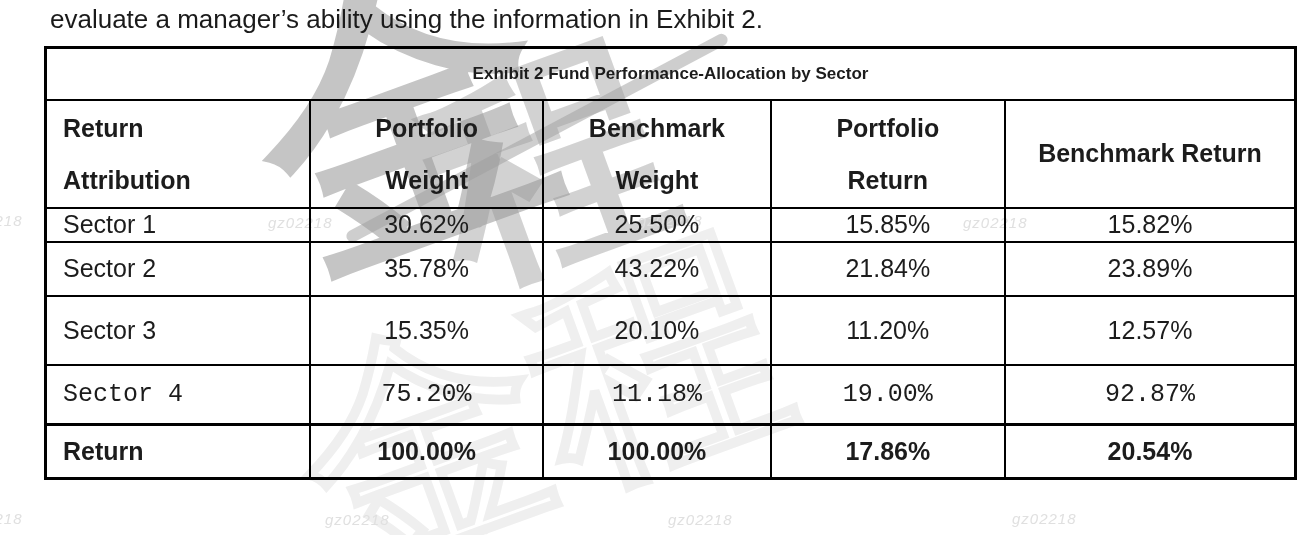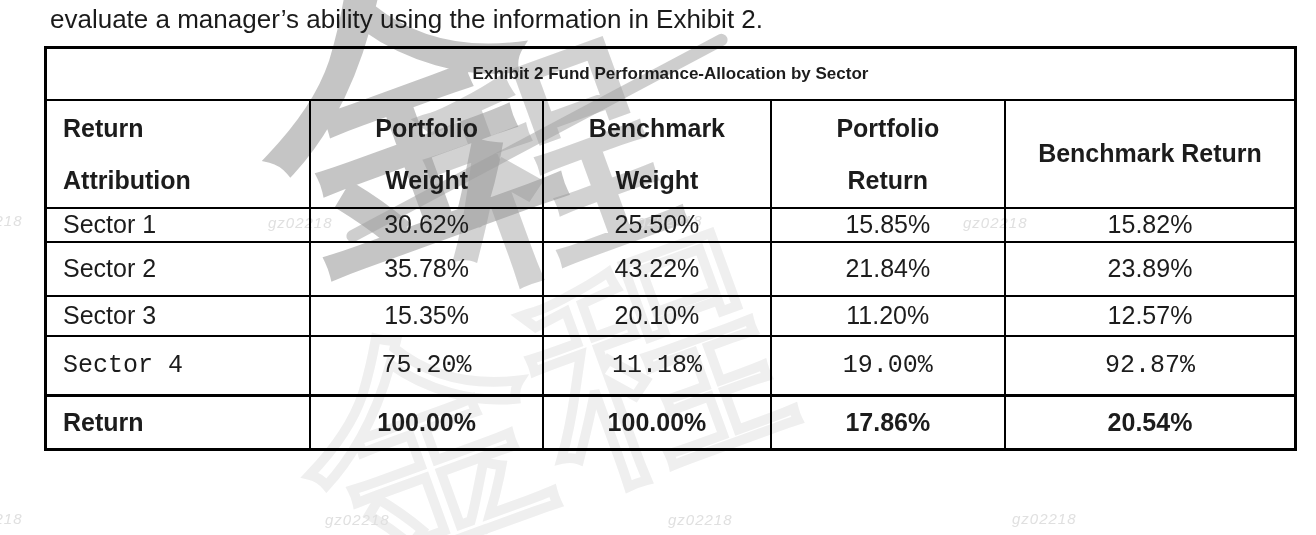--- a/index.html
+++ b/index.html
@@ -91,21 +91,21 @@
     text-align: center;
     vertical-align: middle;
     border-bottom-width: 3px;
   }
   .header-row th.left { text-align: left; padding-left: 16px; }
   .hline { display: block; line-height: 52px; }
   td { height: 52px; text-align: center; vertical-align: middle; }
   td.left { text-align: left; padding-left: 16px; }
   tr.r1 td { height: 34px; }
   tr.r2 td { height: 54px; }
-  tr.r3 td { height: 40px; }
+  tr.r3 td { height: 69px; }
   tr.r4 td { height: 60px; font-family: Liberation Mono, monospace; }
   tr.total td { height: 54px; font-weight: bold; border-top-width: 3px; }
 </style>
 </head>
 <body>
 
 <div class="page">
 
   <div class="wm-layer">
     <span class="wm-logo-big wm-logo-a">金</span>

